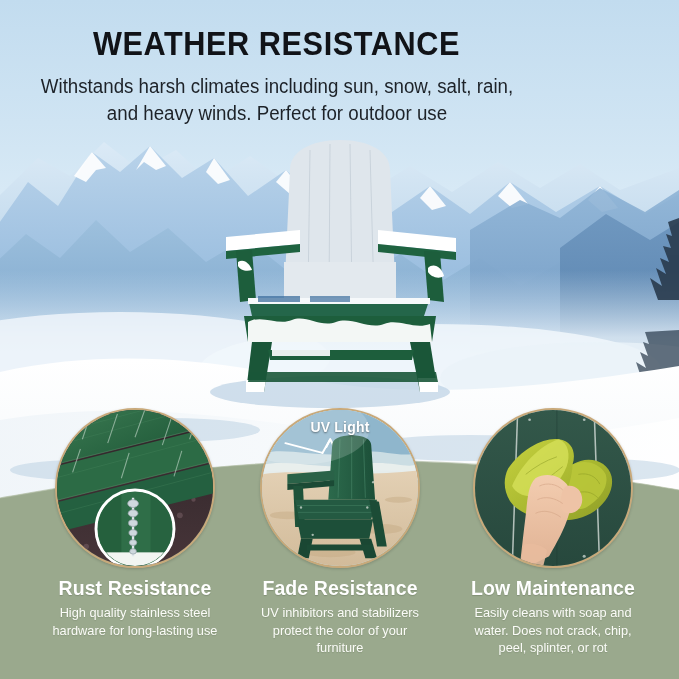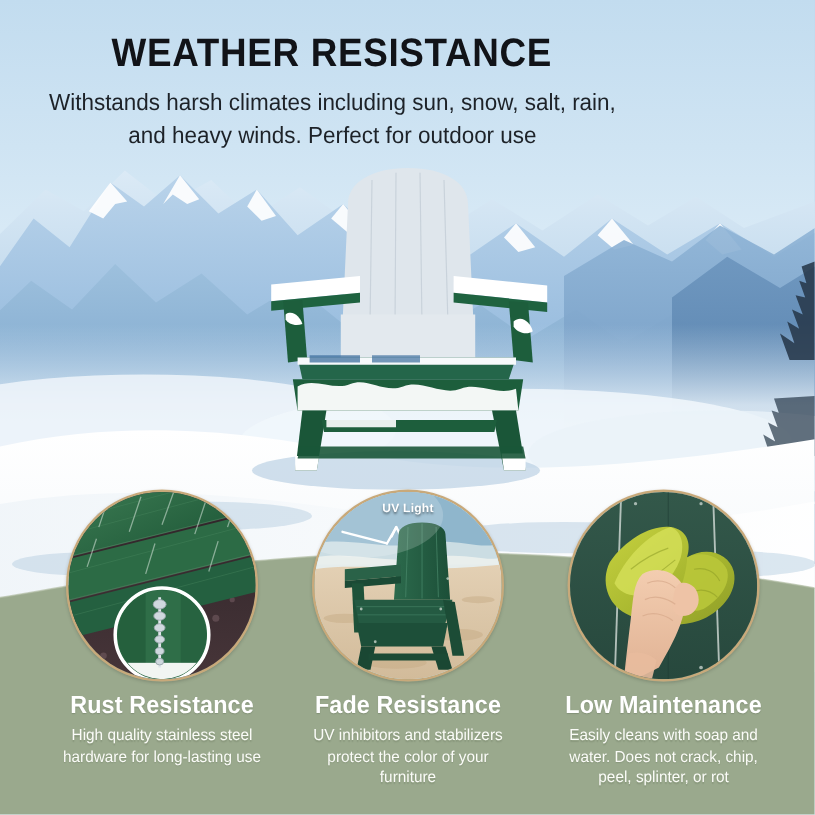--- a/index.html
+++ b/index.html
@@ -76,21 +76,21 @@
   .feat-desc{
     margin:4px auto 0;width:190px;
     font-size:13.2px;line-height:17.5px;font-weight:400;
     color:#fbfcf8;
     text-shadow:0 1px 1px rgba(60,70,50,.18);
     transform:scaleX(.97);
   }
 
   .uvlabel{
     position:absolute;left:50%;top:9px;transform:translateX(-50%);
-    font-size:10px;font-weight:700;color:#ffffff;
+    font-size:14px;font-weight:700;color:#ffffff;
     letter-spacing:.2px;white-space:nowrap;
     text-shadow:0 1px 2px rgba(0,0,0,.45);
     z-index:5;
   }
 </style>
 </head>
 <body>
 
 <div id="stage">
 

